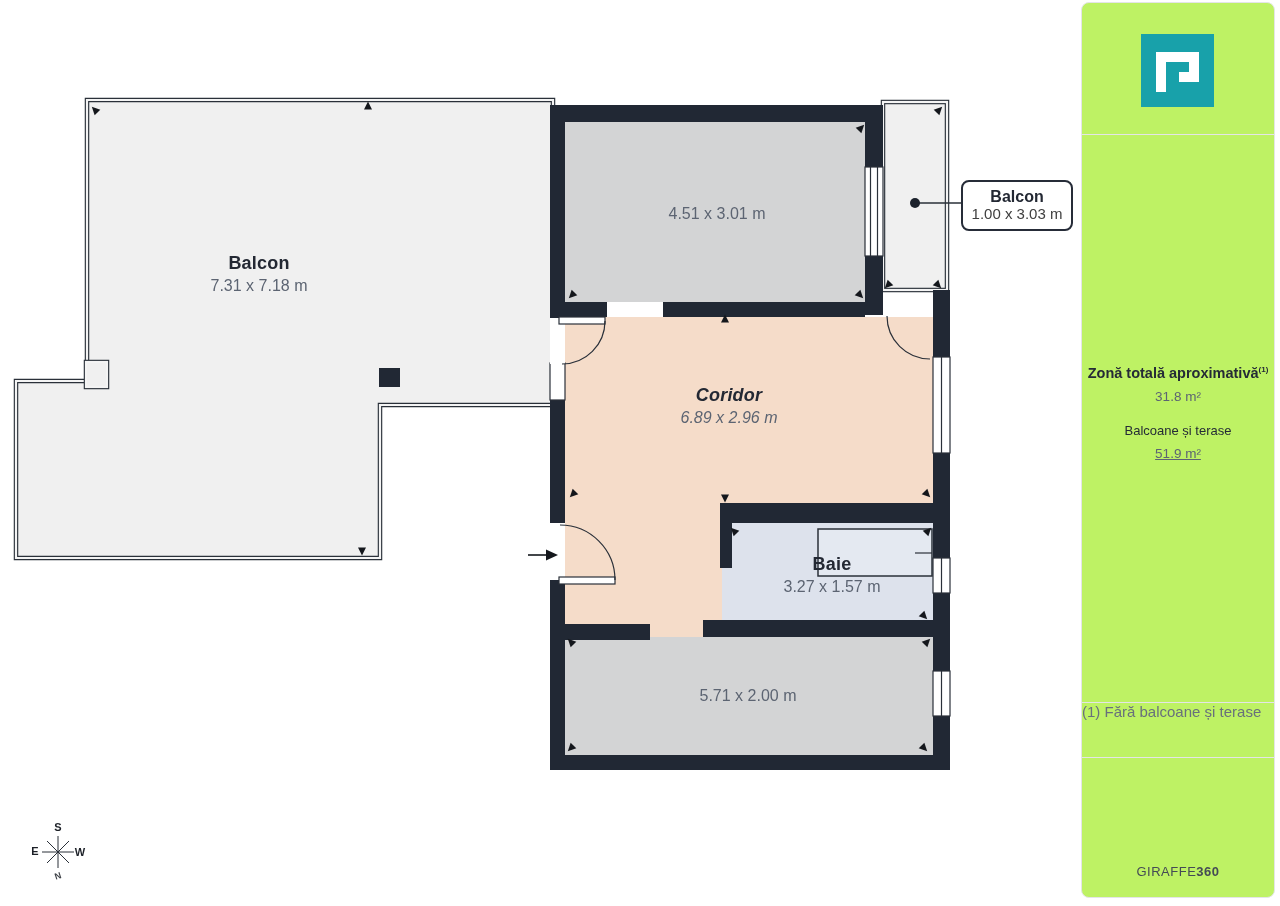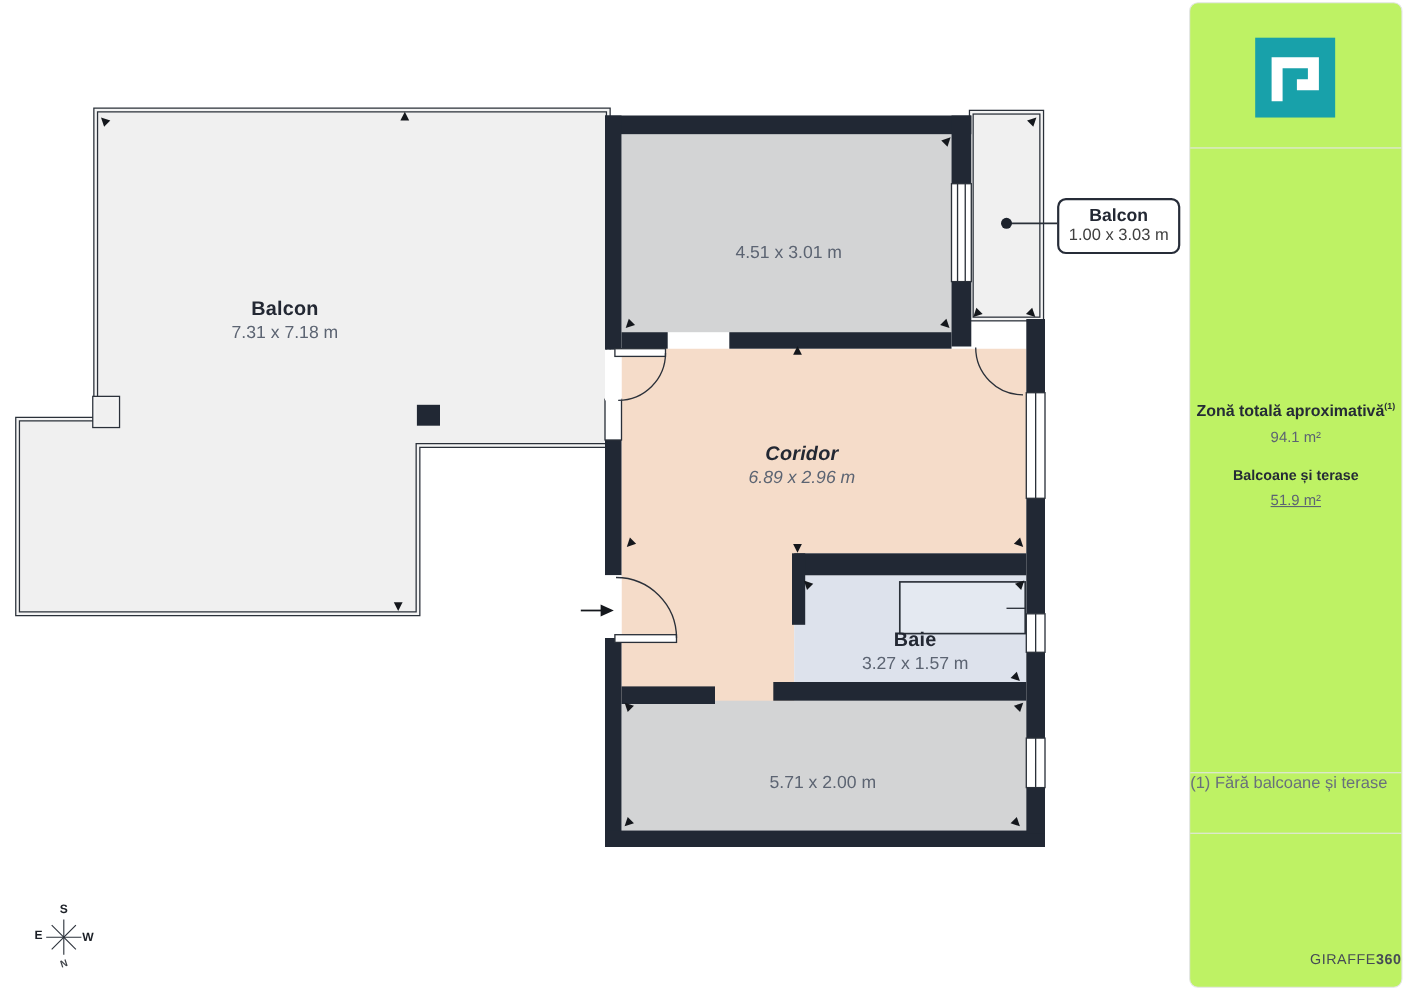--- a/index.html
+++ b/index.html
@@ -1,21 +1,21 @@
 <!DOCTYPE html>
 <html><head>
 <meta charset="utf-8">
 <style>
   html,body{margin:0;padding:0;background:#ffffff;}
   .canvas{position:relative;width:1280px;height:906px;background:#ffffff;overflow:hidden;
           font-family:"Liberation Sans", sans-serif;}
   svg{position:absolute;left:0;top:0;}
 
   
-  .room-label{position:absolute;transform:translate(-50%,-50%);text-align:center;white-space:nowrap;margin-top:17px;}
+  .room-label{position:absolute;transform:translate(-50%,-50%);text-align:center;white-space:nowrap;}
   .room-label .title{font-size:18px;font-weight:700;color:#232833;letter-spacing:.2px;}
   .room-label .dim{font-size:16px;color:#5c6472;margin-top:3px;}
   .lbl-balcony-left{left:259px;top:274px;}
   .lbl-room-top{left:717px;top:212px;}
   .lbl-corridor{left:729px;top:406px;font-style:italic;}
   .lbl-bath{left:832px;top:575px;}
   .lbl-room-bottom{left:748px;top:694px;}
 
   
   .callout{position:absolute;left:961px;top:180px;width:108px;height:47px;background:#ffffff;
@@ -34,26 +34,26 @@
   
   .sidebar{position:absolute;left:1081px;top:2px;width:194px;height:896px;background:#bef264;
            border:1px solid #e4e5e7;border-radius:8px;box-sizing:border-box;}
   .logo{position:absolute;left:59px;top:31px;width:73px;height:73px;}
   .divider{position:absolute;left:0;width:100%;height:0;border-top:1px solid #e4e5e7;}
   .dv1{top:131px;} .dv2{top:699px;} .dv3{top:754px;}
   .areas{position:absolute;left:0;top:362px;width:100%;text-align:center;}
   .areas .h1{font-size:14.5px;font-weight:700;color:#252b36;}
   .areas .h1 sup{font-size:8px;}
   .areas .v1{font-size:13.5px;color:#5c6472;margin-top:8px;}
-  .areas .h2{font-size:13px;font-weight:700;color:#252b36;margin-top:19px;}
+  .areas .h2{font-size:13px;font-weight:400;color:#252b36;margin-top:19px;}
   .areas .v2{font-size:13.5px;color:#5c6472;margin-top:8px;text-decoration:underline;}
   .footnote{position:absolute;left:0;top:700px;width:100%;font-size:15px;color:#68707c;}
   .disclaimer{position:absolute;left:8px;top:766px;width:178px;text-align:center;
               font-size:11.5px;line-height:1.5;color:#68707c;}
-  .brand{position:absolute;left:0;top:861px;width:100%;text-align:right;font-size:13px;
+  .brand{position:absolute;left:0;top:861px;width:100%;text-align:center;font-size:13px;
          letter-spacing:.5px;color:#454b55;}
   .brand .b{font-weight:700;}
 </style>
 </head>
 <body>
 
 <div class="canvas">
 
   <svg width="1280" height="906" viewBox="0 0 1280 906">
     <defs>
@@ -201,21 +201,21 @@
     <svg class="logo" width="73" height="73" viewBox="0 0 73 73">
       <rect x="0" y="0" width="73" height="73" fill="#18a1aa"></rect>
       <path d="M15,18 H58 V48 H38 V38 H48 V28 H25 V58 H15 Z" fill="#ffffff"></path>
     </svg>
     <div class="divider dv1"></div>
 
     <div class="areas">
       <div class="h1">
         <span>Zonă totală aproximativă</span><sup>(1)</sup>
       </div>
-      <div class="v1">94.1 m²</div>
+      <div class="v1">31.8 m²</div>
       <div class="h2">Balcoane și terase</div>
       <div class="v2">51.9 m²</div>
     </div>
 
     <div class="divider dv2"></div>
     <div class="footnote">(1) Fără balcoane și terase</div>
     <div class="divider dv3"></div>
     <div class="brand">
       <span>GIRAFFE</span><span class="b">360</span>
     </div>

